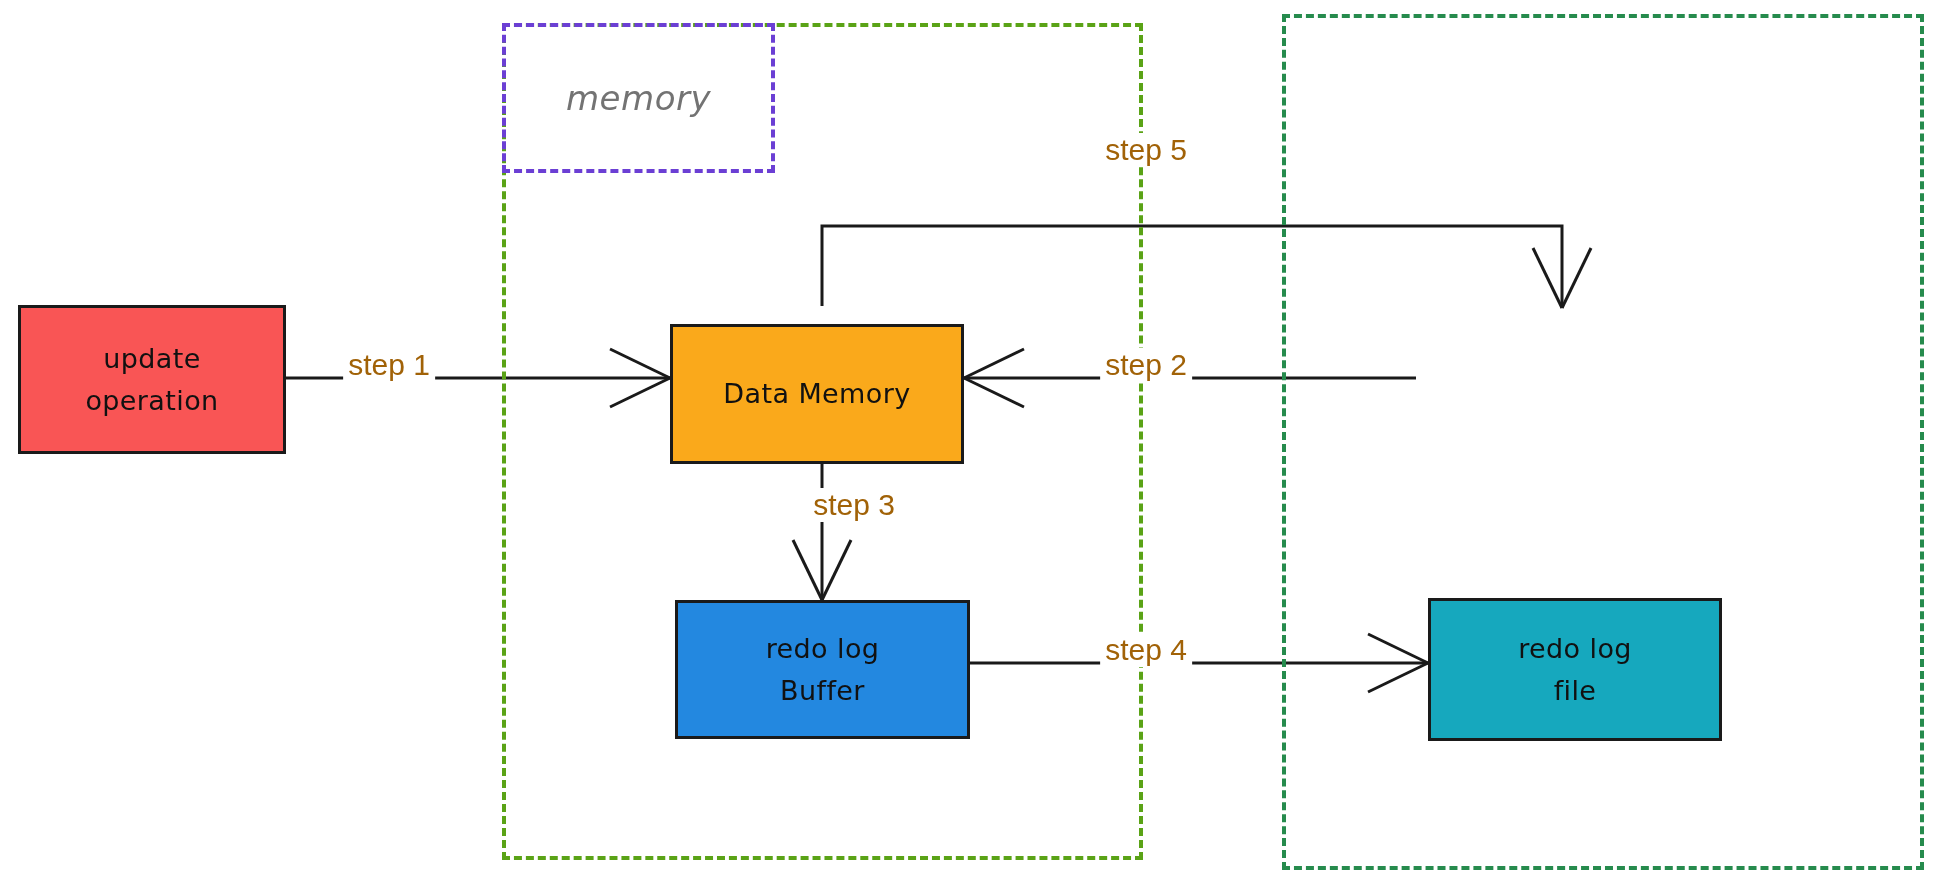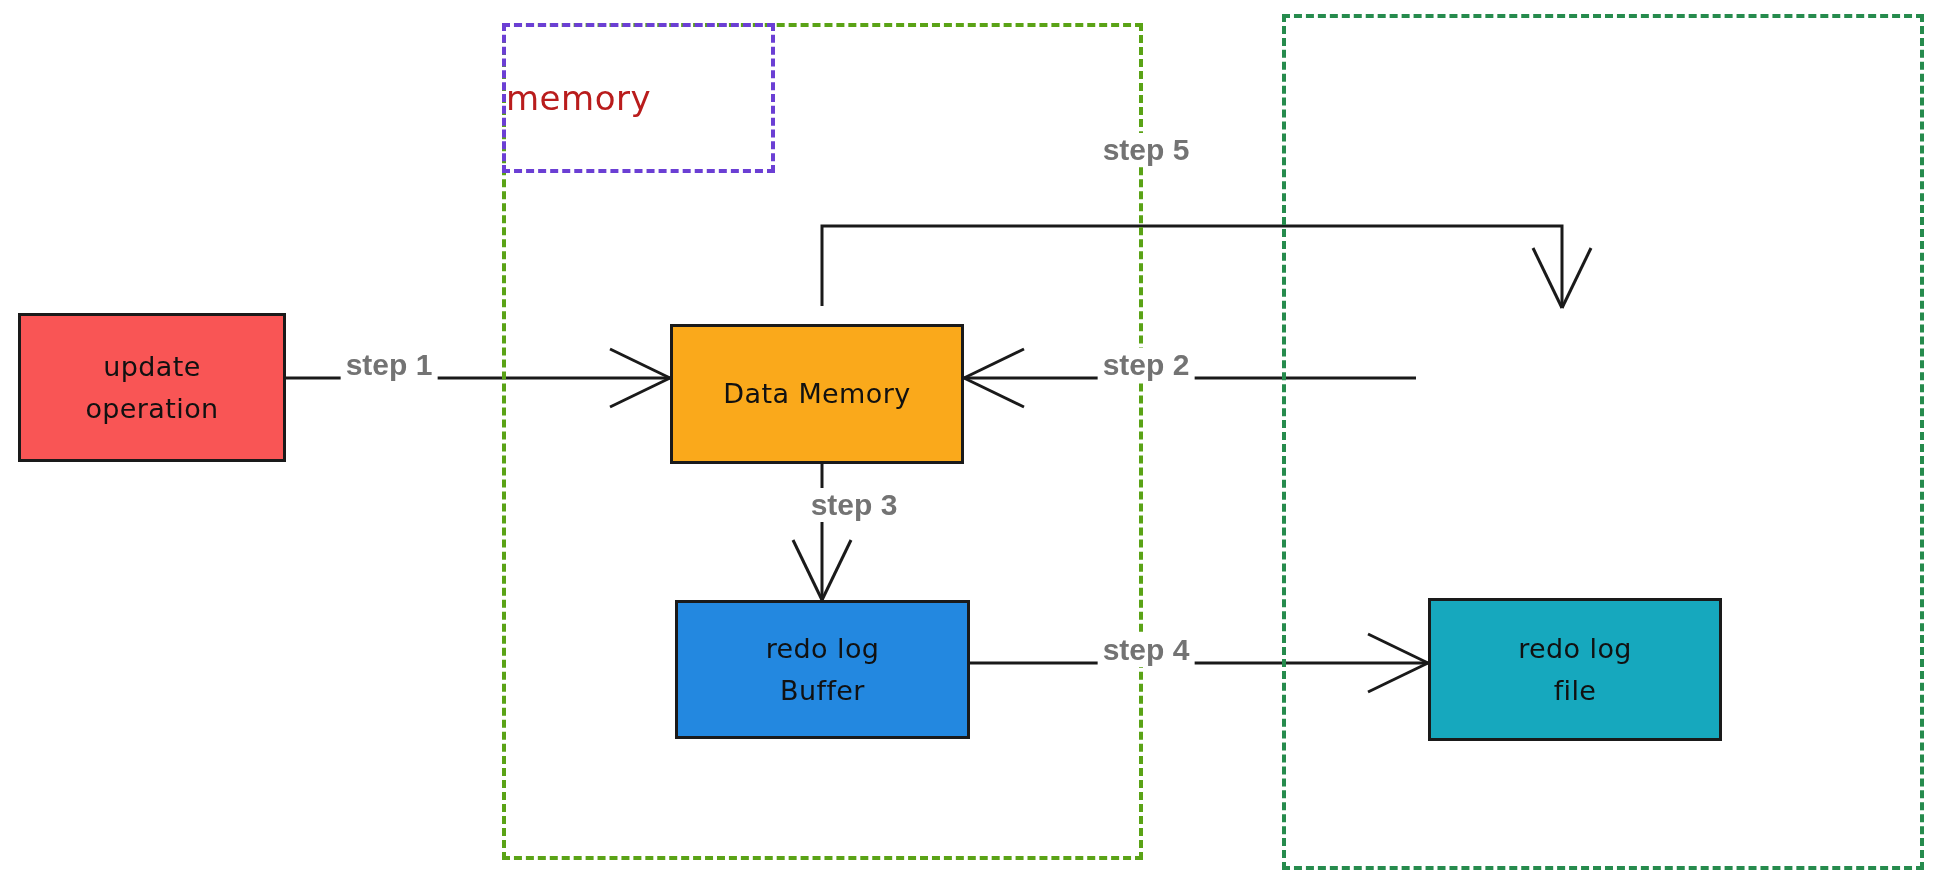--- a/index.html
+++ b/index.html
@@ -40,39 +40,41 @@
     text-align: center;
     z-index: 5;
   }
   .node .line { display: block; white-space: nowrap; }
 
   .group-label {
     position: absolute;
     box-sizing: border-box;
     display: flex;
     align-items: center;
+    justify-content: center;
     font-family: "DejaVu Sans", sans-serif;
     font-size: 34px;
-    color: #b91c1c;
+    color: #737373;
     letter-spacing: 0.5px;
     background: transparent;
     z-index: 4;
+    font-style: italic;
   }
   .region {
     position: absolute;
     box-sizing: border-box;
     background: transparent;
     z-index: 1;
   }
   .step-label {
     position: absolute;
     font-family: "Liberation Sans", sans-serif;
     font-size: 30px;
-    font-weight: 700;
-    color: #737373;
+    font-weight: 400;
+    color: #a16207;
     white-space: nowrap;
     background: #ffffff;
     padding: 0 5px;
     z-index: 6;
   }
 </style>
 </head>
 <body>
 
 <div id="canvas">
@@ -118,21 +120,21 @@
       </g>
     </g>
   </svg>
 
   <div class="step-label" id="steplabel-step1" style="left: 389px; top: 348px; transform: translate(-50%, 0px);">step 1</div>
   <div class="step-label" id="steplabel-step2" style="left: 1146px; top: 348px; transform: translate(-50%, 0px);">step 2</div>
   <div class="step-label" id="steplabel-step3" style="left: 826px; top: 488px; transform: translate(-50%, 0px); margin-left: 28px;">step 3</div>
   <div class="step-label" id="steplabel-step4" style="left: 1146px; top: 633px; transform: translate(-50%, 0px);">step 4</div>
   <div class="step-label" id="steplabel-step5" style="left: 1146px; top: 133px; transform: translate(-50%, 0px);">step 5</div>
 
-  <div class="node" id="node-update-operation" style="left: 18px; top: 305px; width: 268px; height: 149px; background: rgb(249, 85, 85); border-color: rgb(26, 26, 26); border-width: 3px; margin-top: 8px;">
+  <div class="node" id="node-update-operation" style="left: 18px; top: 305px; width: 268px; height: 149px; background: rgb(249, 85, 85); border-color: rgb(26, 26, 26); border-width: 3px;">
     <span class="line">update</span>
     <span class="line">operation</span>
   </div>
 
   <div class="node" id="node-data-memory" style="left: 670px; top: 306px; width: 294px; height: 140px; background: rgb(250, 169, 27); border-color: rgb(26, 26, 26); border-width: 3px; margin-top: 18px;">
     <span class="line">Data Memory</span>
   </div>
 
 
   <div class="node" id="node-redo-log-buffer" style="left: 675px; top: 600px; width: 295px; height: 139px; background: rgb(35, 136, 224); border-color: rgb(26, 26, 26); border-width: 3px;">

